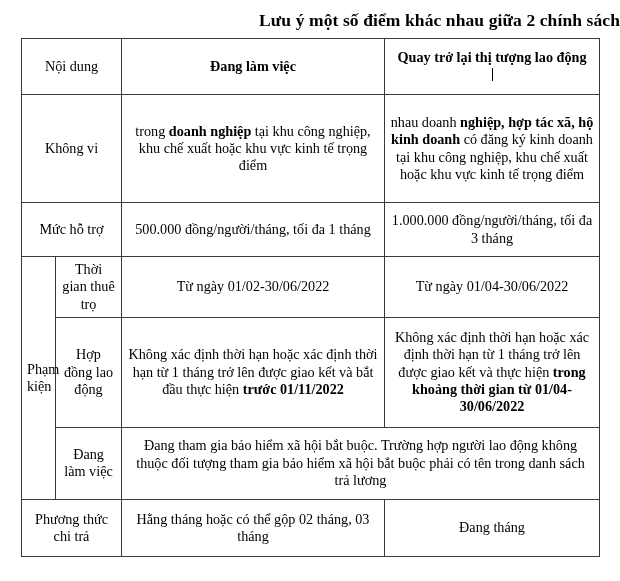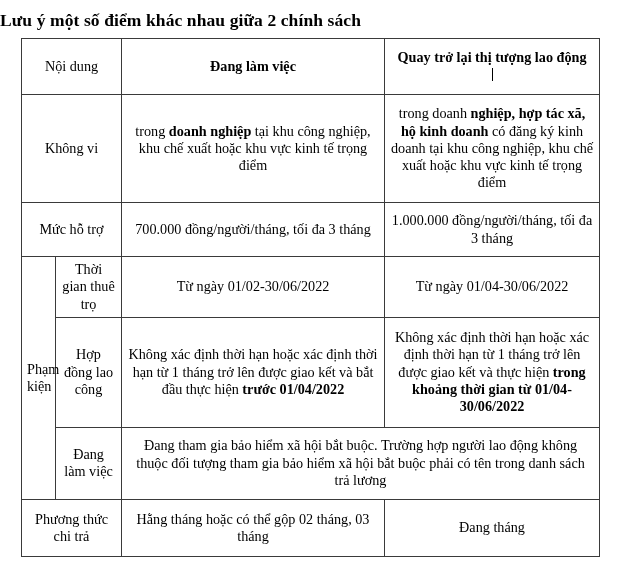--- a/index.html
+++ b/index.html
@@ -18,21 +18,21 @@
   }
 
   .page {
     position: relative;
     width: 620px;
     height: 581px;
     box-sizing: border-box;
   }
 
   .doc-title {
-    text-align: left;
+    text-align: right;
     font-weight: bold;
     font-size: 17.5px;
     line-height: 1.2;
     letter-spacing: 0.1px;
     padding-top: 10px;
     padding-bottom: 7px;
     margin: 0;
   }
 
   .table-wrap {
@@ -135,49 +135,49 @@
         </tr>
 
         <tr class="row-pv">
           <td colspan="2" class="cell-label">
             <span class="cell-text">Không vi</span>
           </td>
           <td>
             <span>trong </span><b>doanh nghiệp</b><span> tại khu công nghiệp, khu chế xuất hoặc khu vực kinh tế trọng điểm</span>
           </td>
           <td>
-            <span>trong doanh </span><b>nghiệp, hợp tác xã, hộ kinh doanh</b><span> có đăng ký kinh doanh tại khu công nghiệp, khu chế xuất hoặc khu vực kinh tế trọng điểm</span>
+            <span>nhau doanh </span><b>nghiệp, hợp tác xã, hộ kinh doanh</b><span> có đăng ký kinh doanh tại khu công nghiệp, khu chế xuất hoặc khu vực kinh tế trọng điểm</span>
           </td>
         </tr>
 
         <tr class="row-mh">
           <td colspan="2" class="cell-label">
             <span class="cell-text">Mức hỗ trợ</span>
           </td>
-          <td>700.000 đồng/người/tháng, tối đa 3 tháng</td>
+          <td>500.000 đồng/người/tháng, tối đa 1 tháng</td>
           <td>1.000.000 đồng/người/tháng, tối đa 3 tháng</td>
         </tr>
 
         <tr class="row-tg">
           <td rowspan="3" class="cell-label-narrow">
             <span class="cell-text">Phạm kiện</span>
           </td>
           <td class="cell-label-narrow">
             <span class="cell-text">Thời gian thuê trọ</span>
           </td>
           <td>Từ ngày 01/02-30/06/2022</td>
           <td>Từ ngày 01/04-30/06/2022</td>
         </tr>
 
         <tr class="row-hd">
           <td class="cell-label-narrow">
-            <span class="cell-text">Hợp đồng lao công</span>
-          </td>
-          <td>
-            <span>Không xác định thời hạn hoặc xác định thời hạn từ 1 tháng trở lên được giao kết và bắt đầu thực hiện </span><b>trước 01/04/2022</b>
+            <span class="cell-text">Hợp đồng lao động</span>
+          </td>
+          <td>
+            <span>Không xác định thời hạn hoặc xác định thời hạn từ 1 tháng trở lên được giao kết và bắt đầu thực hiện </span><b>trước 01/11/2022</b>
           </td>
           <td>
             <span>Không xác định thời hạn hoặc xác định thời hạn từ 1 tháng trở lên được giao kết và thực hiện </span><b>trong khoảng thời gian từ 01/04-30/06/2022</b>
           </td>
         </tr>
 
         <tr class="row-dlv">
           <td class="cell-label-narrow">
             <span class="cell-text">Đang làm việc</span>
           </td>

